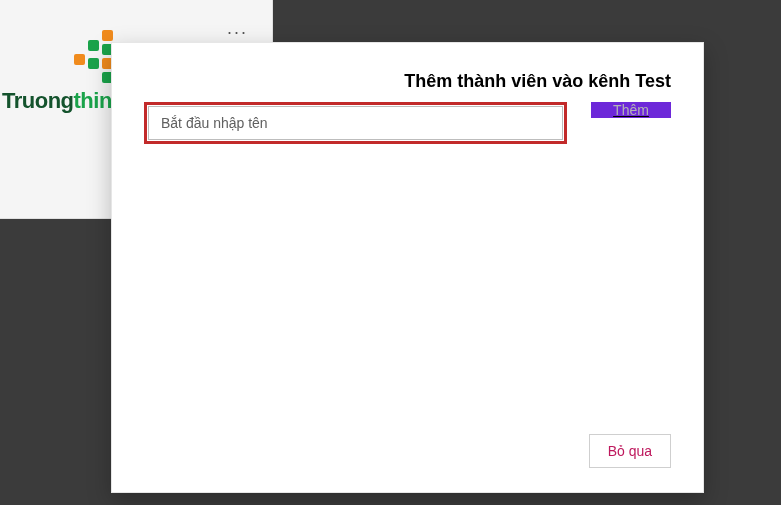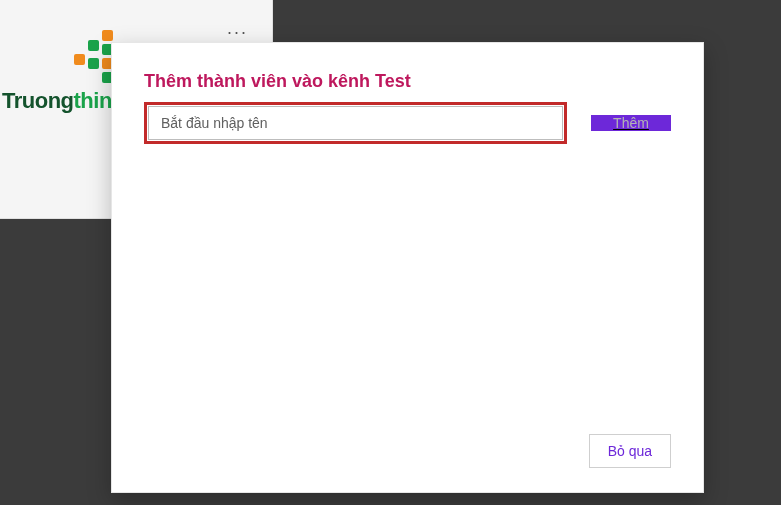--- a/index.html
+++ b/index.html
@@ -80,32 +80,33 @@
     background: #fff;
     border: 1px solid #e6e6e6;
     box-shadow: 0 8px 22px rgba(0,0,0,0.25);
     padding: 28px 32px 24px 32px;
     display: flex;
     flex-direction: column;
   }
   .dlg-title {
     font-size: 18px;
     font-weight: 700;
-    color: #be185d;
+    color: #000000;
     margin-bottom: 10px;
+    text-align: right;
   }
   .dlg-desc {
     font-size: 13.5px;
     color: #252525;
     margin-bottom: 22px;
   }
   .input-row {
     display: flex;
     gap: 24px;
-    align-items: center;
+    align-items: flex-start;
     text-decoration: underline;
   }
   .input-highlight {
     border: 3px solid #c22a2a;
     flex: 1;
     padding: 1px;
   }
   .name-input {
     width: 100%;
     height: 34px;
@@ -131,21 +132,21 @@
     margin-top: auto;
     display: flex;
     justify-content: flex-end;
   }
   .skip-btn {
     height: 34px;
     padding: 0 18px;
     background: #fff;
     border: 1px solid #cfcfcf;
     font-size: 14px;
-    color: #6d28d9;
+    color: #be185d;
     font-family: inherit;
     cursor: pointer;
   }
 </style>
 </head>
 <body>
 
 <div class="backdrop"></div>
 
 <div class="sidebar-card">

